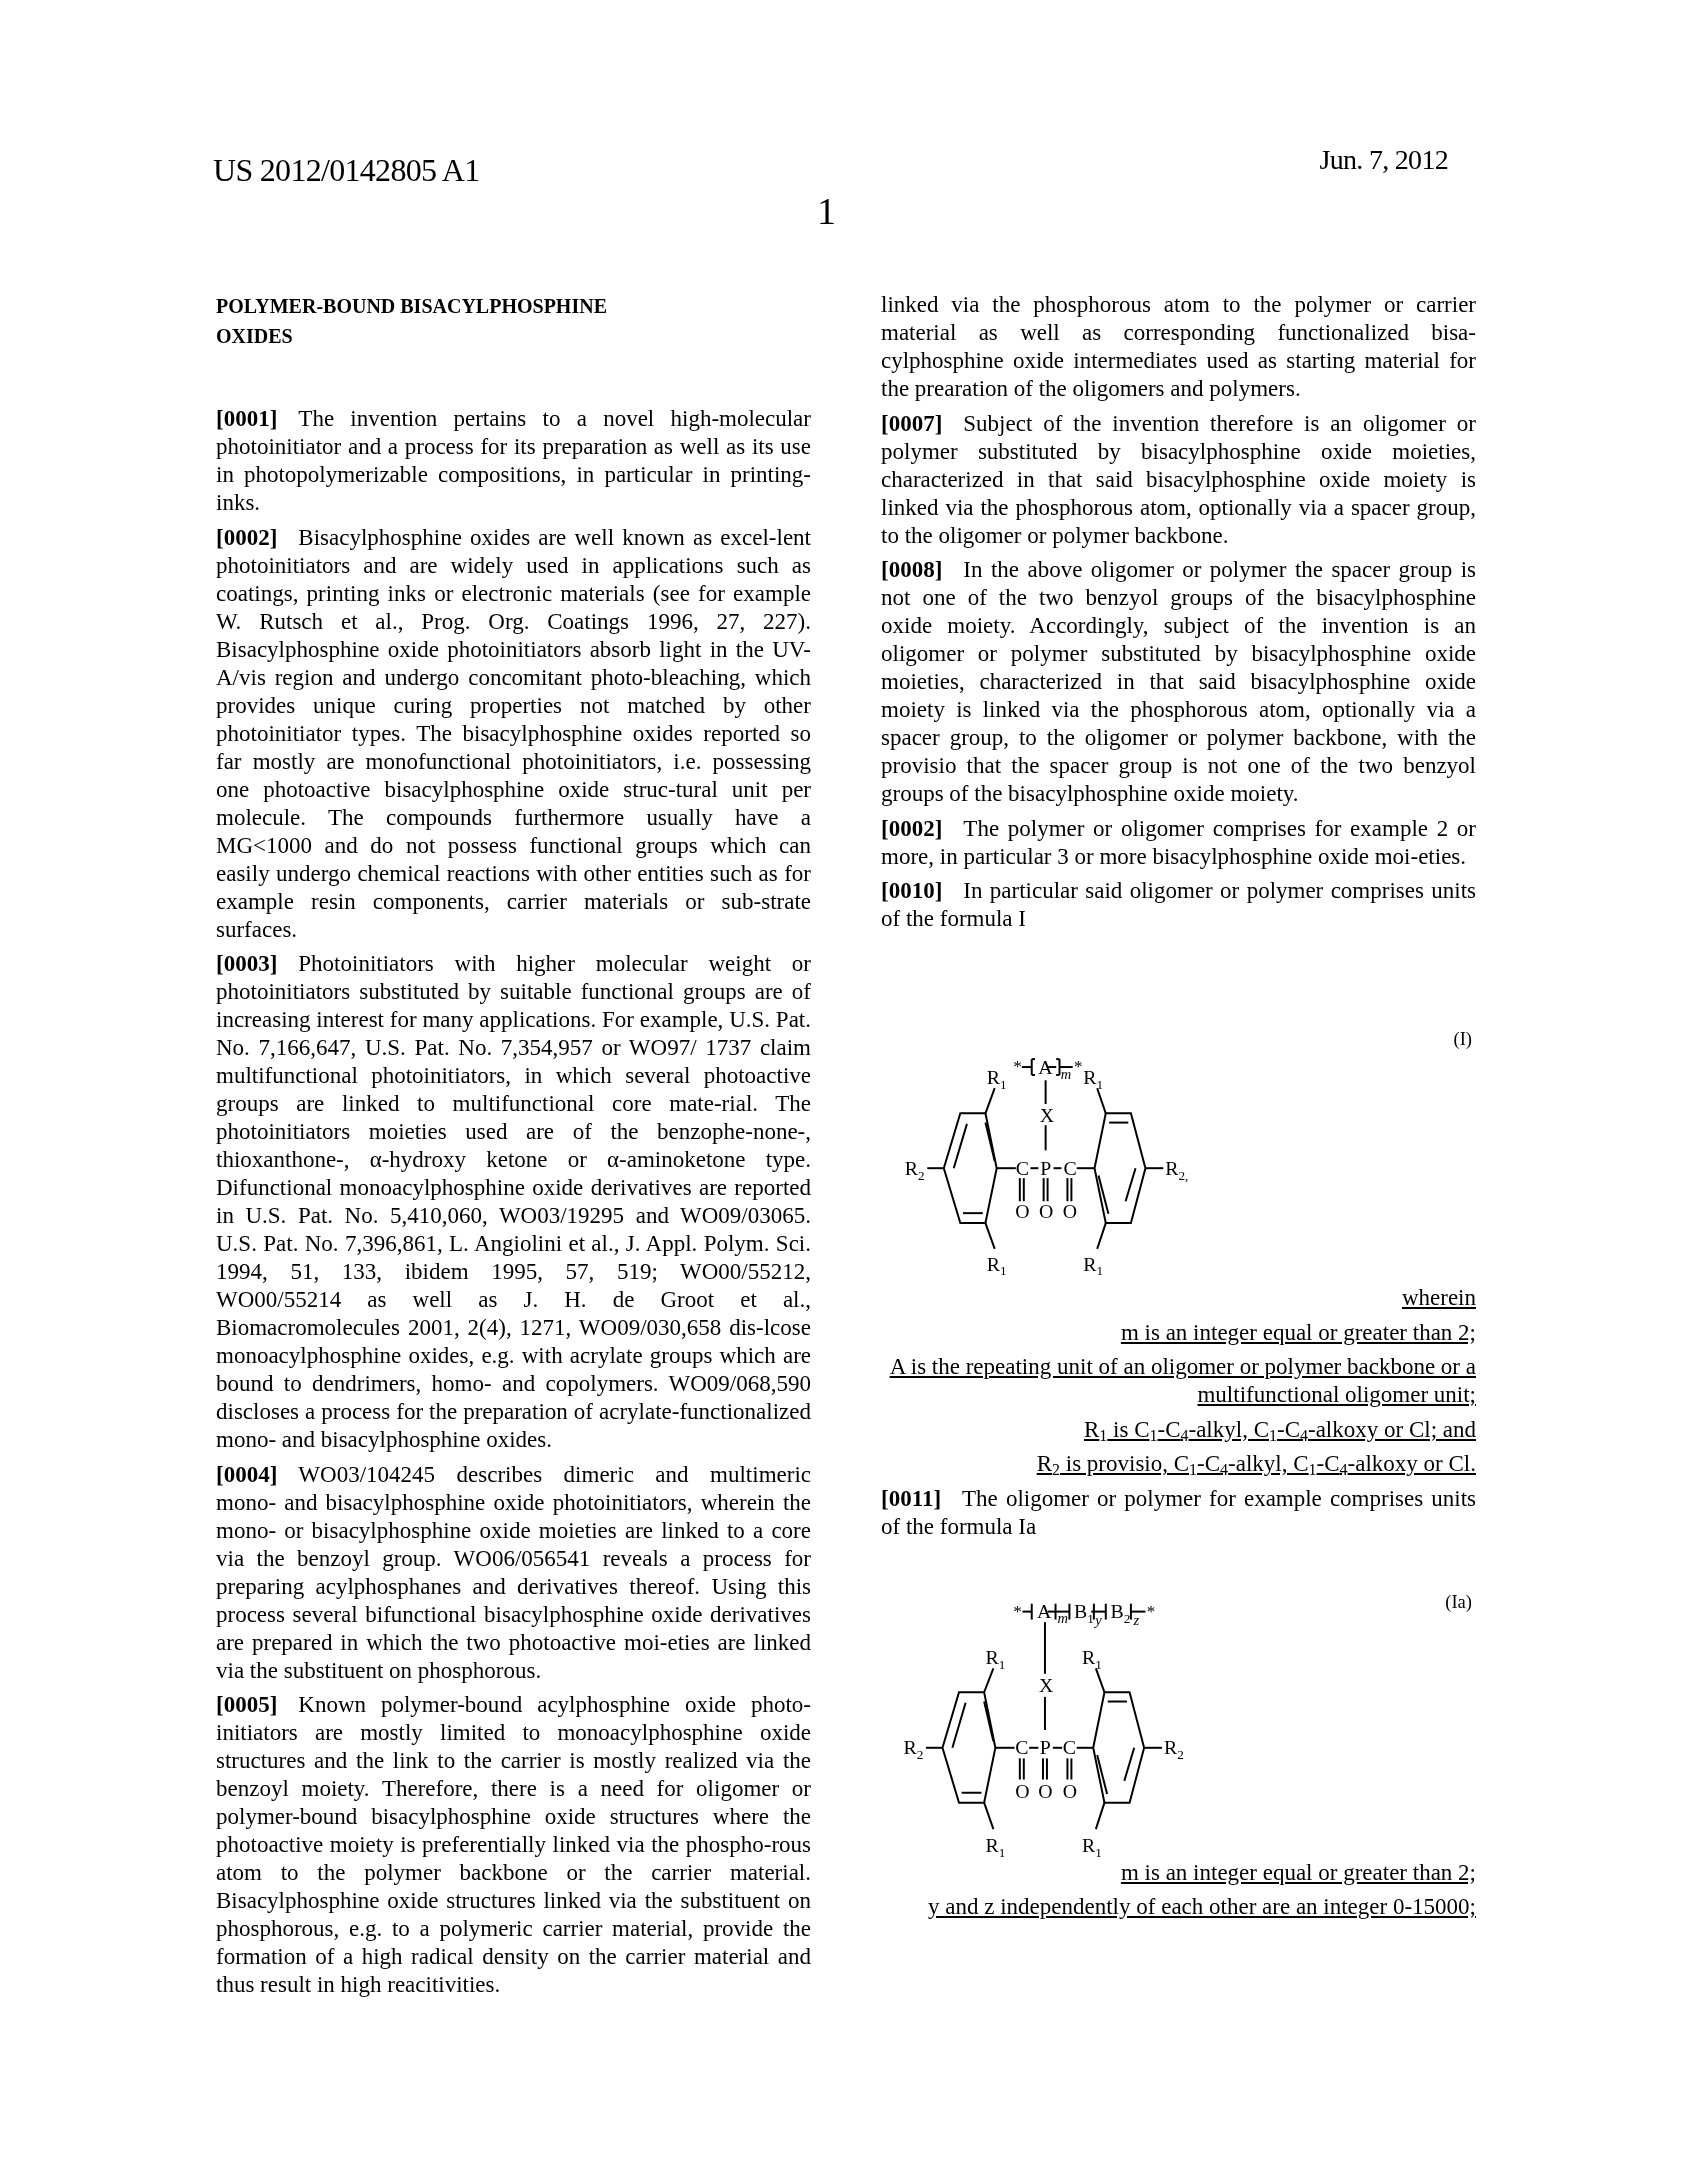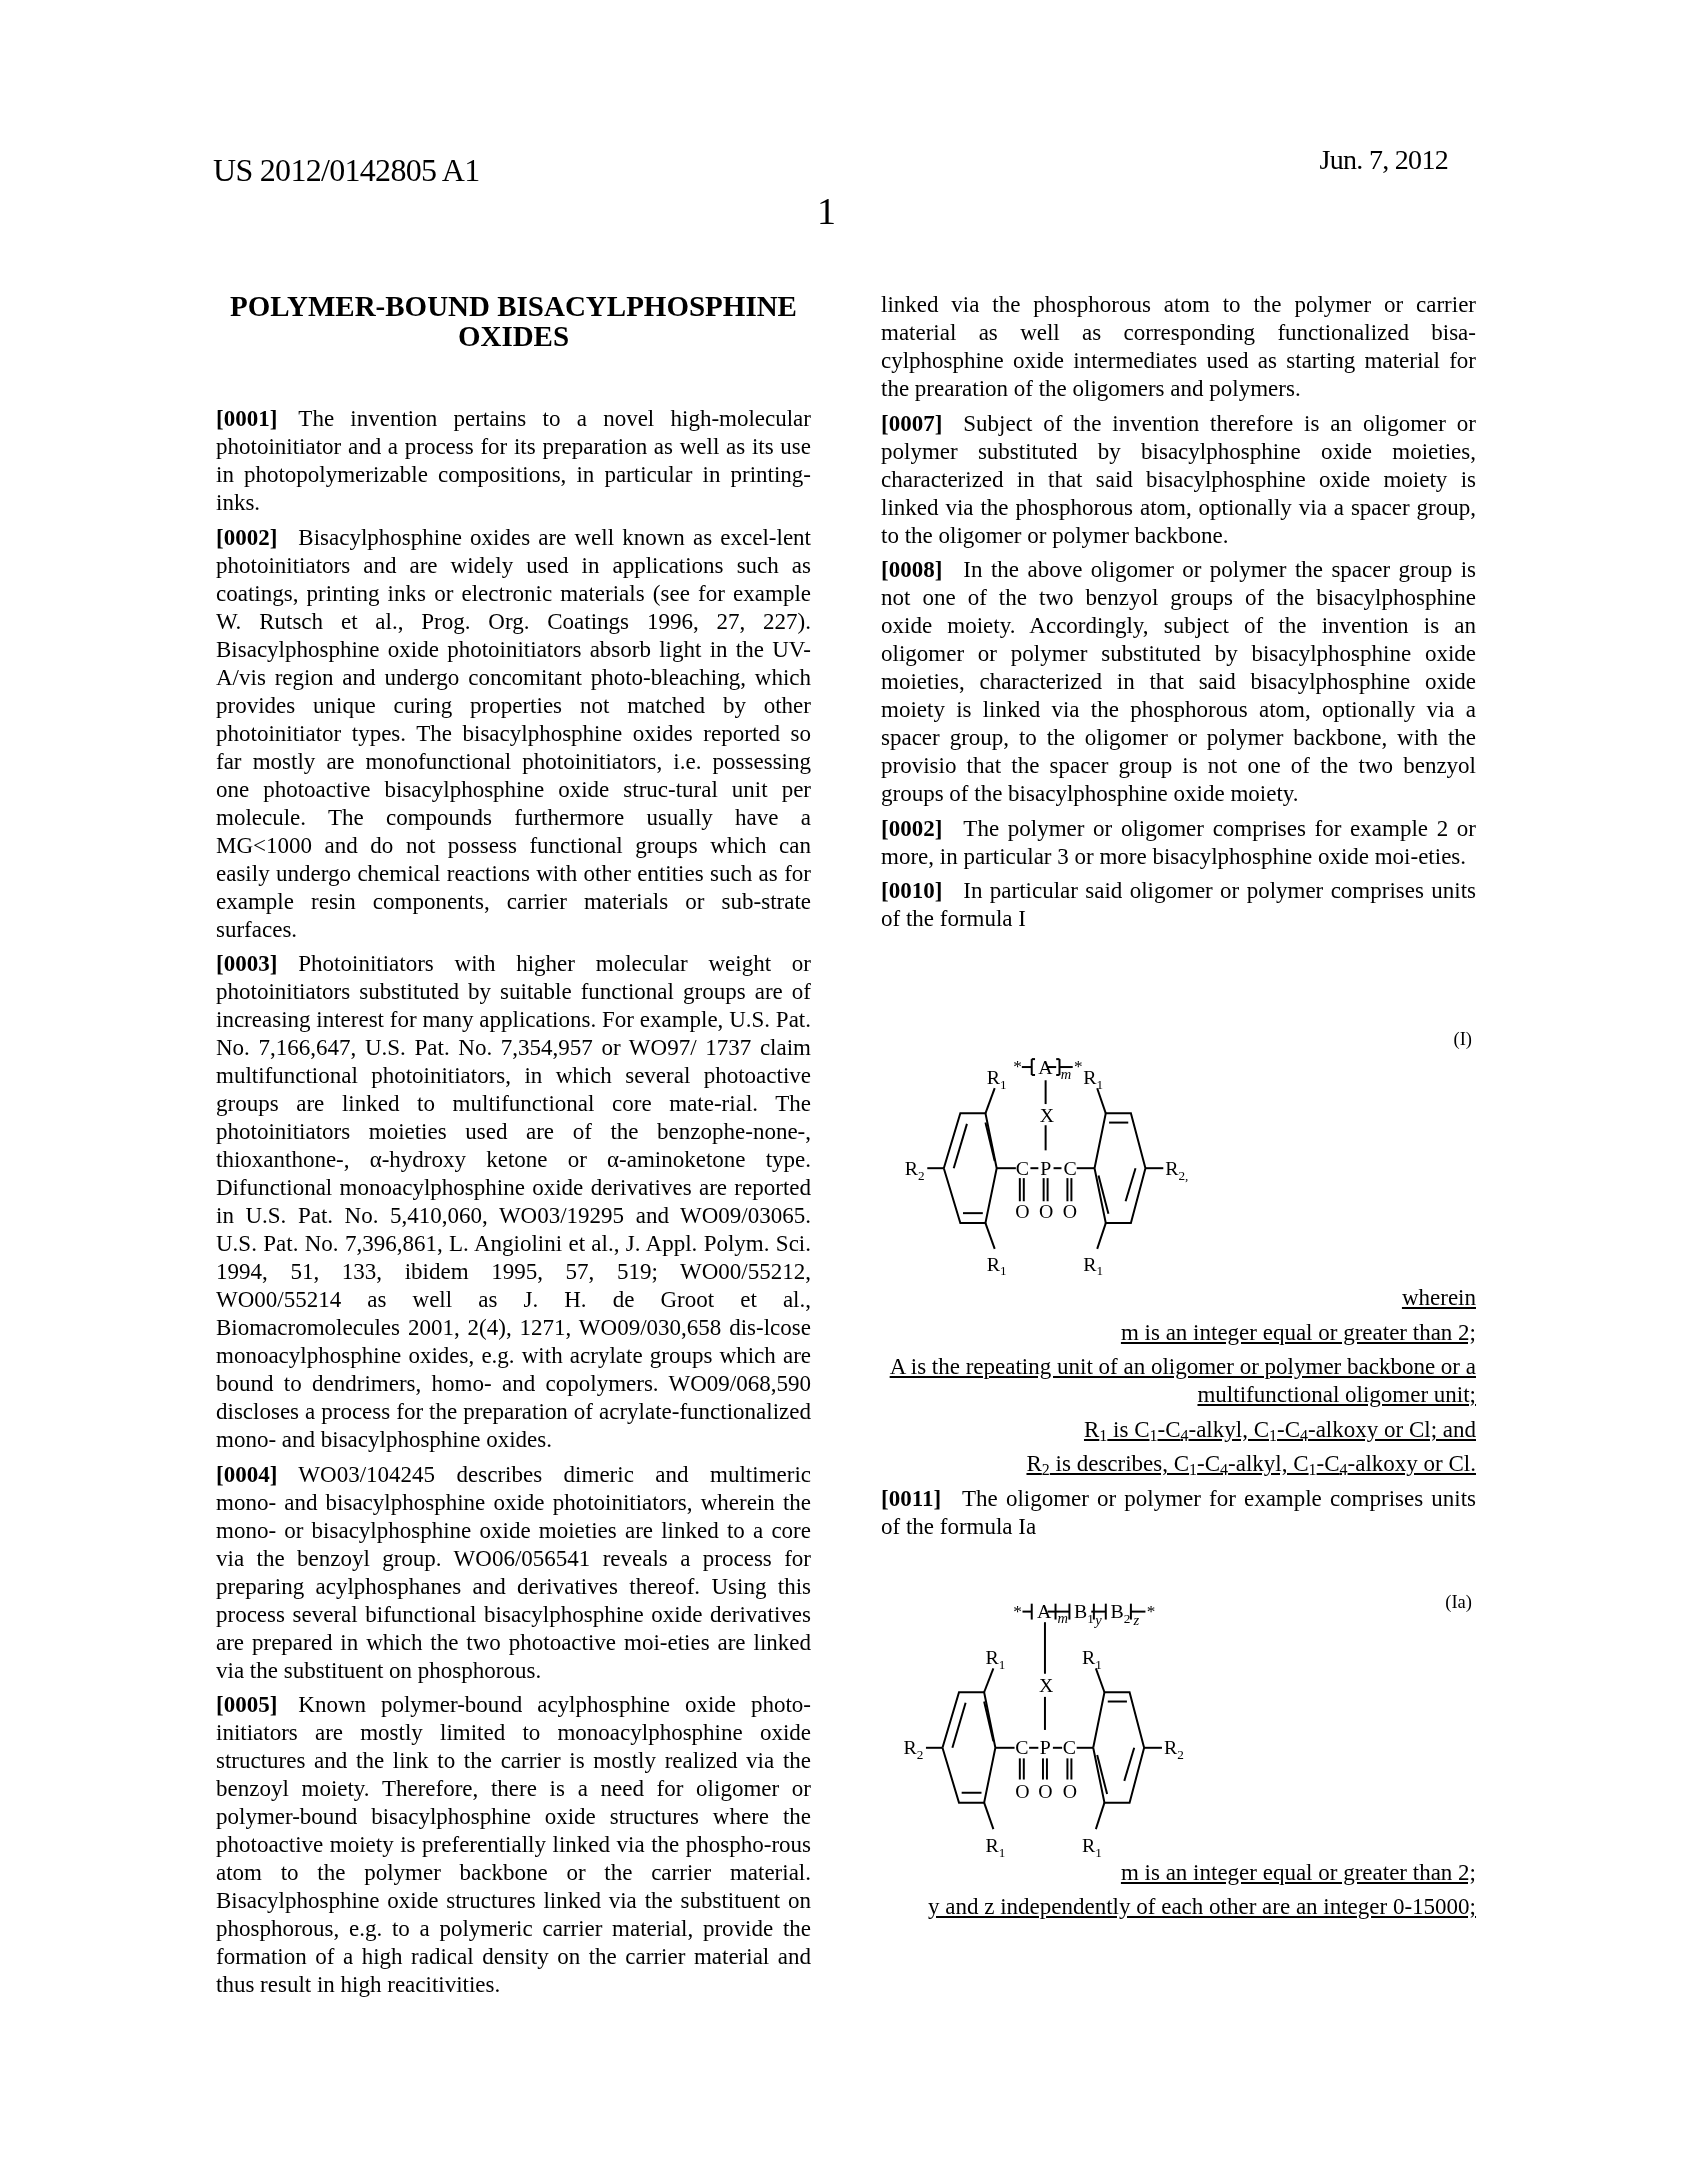--- a/index.html
+++ b/index.html
@@ -5,21 +5,21 @@
   html, body { margin: 0; padding: 0; background: #ffffff; }
   body { width: 1694px; height: 2183px; position: relative; overflow: hidden;
          font-family: "Liberation Serif", "DejaVu Serif", serif; color: #000; }
   .hdr-left { position: absolute; left: 213px; top: 152px; font-size: 32px; letter-spacing: -0.7px; }
   .hdr-right { position: absolute; right: 246px; top: 144px; font-size: 28px; letter-spacing: -0.7px; }
   .page-num { position: absolute; left: 817px; top: 189px; font-size: 38px; }
   .col { position: absolute; top: 291px; width: 595px; font-size: 23px; line-height: 28px;
          text-align: justify; hyphens: manual; }
   .col.left { left: 216px; }
   .col.right { left: 881px; top: 291px; }
-  .title { text-align: center; font-weight: bold; font-size: 29px; line-height: 30px;
+  .title { text-align: left; font-weight: bold; font-size: 20px; line-height: 30px;
            margin: 0 0 54px 0; letter-spacing: 0px; }
   p.para { margin: 0 0 6.6px 0; }
   .pnum { font-weight: bold; margin-right: 21px; }
   .line { margin: 0 0 6.6px 0; text-align: right; text-decoration: underline; }
   sub { font-size: 16px; vertical-align: -4px; line-height: 0; }
   .formula { position: relative; width: 595px; }
   .formula svg { display: block; }
   .flabel { position: absolute; right: 4px; font-size: 18.5px; }
 </style>
 </head>
@@ -114,21 +114,21 @@
         <text x="306" y="500">R<tspan font-size="20" dy="7">1</tspan></text>
         <text x="430" y="356">R<tspan font-size="20" dy="7">2,</tspan></text>
       </g>
     </svg>
   </div>
 
   <div class="line">wherein</div>
   <div class="line">m is an integer equal or greater than 2;</div>
   <div class="line">A is the repeating unit of an oligomer or polymer backbone or a multifunctional oligomer unit;</div>
   <div class="line"><span>R</span><sub>1</sub><span> is C</span><sub>1</sub><span>-C</span><sub>4</sub><span>-alkyl, C</span><sub>1</sub><span>-C</span><sub>4</sub><span>-alkoxy or Cl; and</span></div>
-  <div class="line"><span>R</span><sub>2</sub><span> is describes, C</span><sub>1</sub><span>-C</span><sub>4</sub><span>-alkyl, C</span><sub>1</sub><span>-C</span><sub>4</sub><span>-alkoxy or Cl.</span></div>
+  <div class="line"><span>R</span><sub>2</sub><span> is provisio, C</span><sub>1</sub><span>-C</span><sub>4</sub><span>-alkyl, C</span><sub>1</sub><span>-C</span><sub>4</sub><span>-alkoxy or Cl.</span></div>
   <p class="para"><span class="pnum">[0011]</span><span>The oligomer or polymer for example comprises units of the formula Ia</span></p>
 
   <div class="formula" style="height:311px;">
     <div class="flabel" style="top:40px;">(Ia)</div>
     <svg width="595" height="311" viewBox="0 0 900 470" font-family="Liberation Serif, serif" font-size="30" stroke="#000" fill="none" stroke-width="3">
       <g>
 
         <line x1="214" y1="96" x2="228" y2="96"></line>
         <line x1="252" y1="96" x2="285" y2="96"></line>
         <line x1="318" y1="96" x2="340" y2="96"></line>

